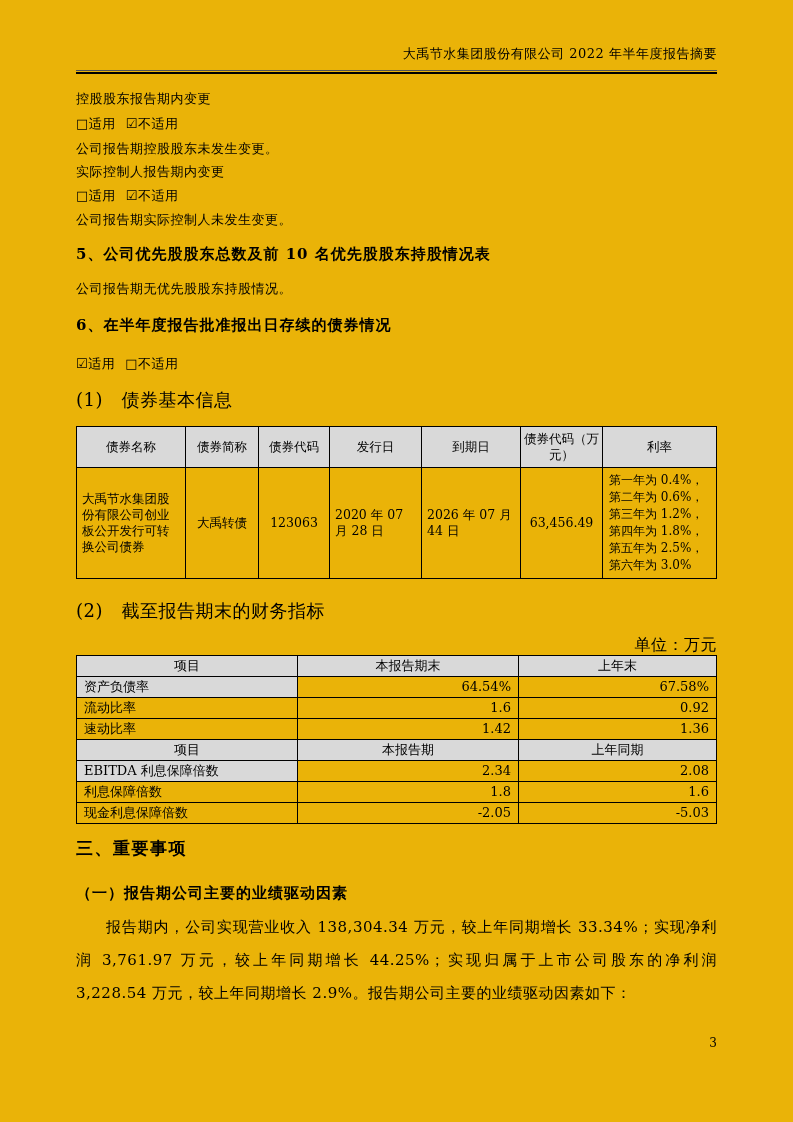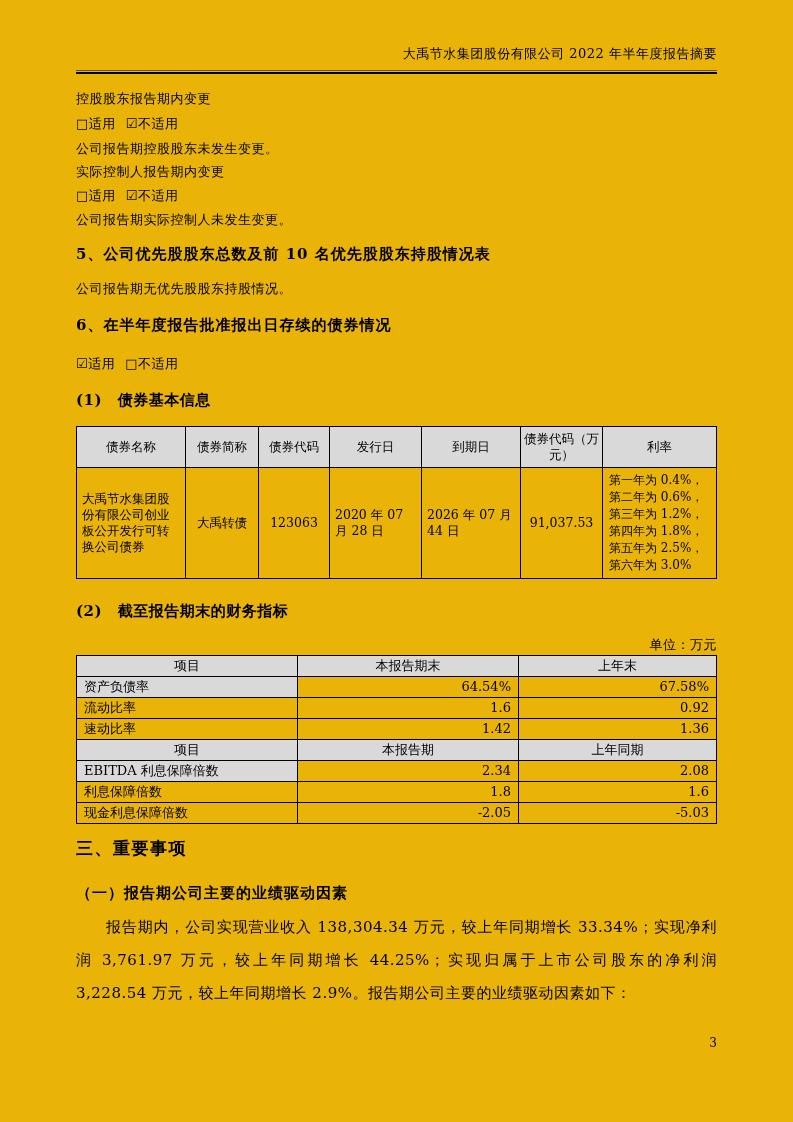--- a/index.html
+++ b/index.html
@@ -14,21 +14,21 @@
   }
   .doc-header-title{
     text-align:right;font-size:13px;line-height:15px;letter-spacing:.5px;
   }
   .header-rule{margin-top:9px;}
   .header-rule .thin{height:1px;background:#555;}
   .header-rule .thick{height:2px;background:#000;margin-top:1px;}
 
   .h2{font-size:15px;font-weight:bold;line-height:20px;letter-spacing:1px;}
   .h1{font-size:17px;font-weight:bold;line-height:22px;letter-spacing:1.5px;}
-  .h3{font-size:15px;font-weight:bold;line-height:18px;letter-spacing:.5px;}
+  .h3{font-size:18px;font-weight:normal;line-height:18px;letter-spacing:.5px;}
   .line{font-size:13px;line-height:17px;letter-spacing:.5px;}
 
   .mt-h4{margin-top:22px;}
   .mt-l1{margin-top:16px;}
   .mt-s{margin-top:8px;}
   .mt-xs{margin-top:6px;}
   .mt-7{margin-top:7px;}
   .mt-h5{margin-top:16px;}
   .mt-16{margin-top:16px;}
   .mt-18{margin-top:18px;}
@@ -52,21 +52,21 @@
     background:#d9d9d9;text-align:center;vertical-align:middle;
     padding:4px 3px;line-height:16px;
   }
   .bond-table td{vertical-align:middle;padding:4px 5px;line-height:16px;}
   .c-name{width:102px;} .c-short{width:66px;} .c-code{width:64px;}
   .c-issue{width:85px;} .c-mat{width:92px;} .c-bal{width:75px;} .c-rate{width:auto;}
   .bond-table .td-center{text-align:center;}
   .bond-table .td-left{text-align:left;}
   .bond-table .rate-cell{font-size:12px;line-height:17px;padding:4px 6px;}
 
-  .unit-line{font-size:13px;line-height:16px;text-align:right;letter-spacing:.5px;}
+  .unit-line{font-size:16px;line-height:16px;text-align:right;letter-spacing:.5px;}
 
   
   .fin-table{font-size:13px;}
   .fin-table td{padding:2px 7px;line-height:16px;vertical-align:middle;}
   .fin-c1{width:206px;} .fin-c2{width:206px;} .fin-c3{width:auto;}
   .fin-table tr.hdr td{background:#d9d9d9;text-align:center;}
   .fin-table tr.data td:first-child{text-align:left;}
   .fin-table tr.data td{text-align:right;}
   .fin-table tr.shade-first td:first-child{background:#d9d9d9;}
 
@@ -131,21 +131,21 @@
       <th class="c-mat">到期日</th>
       <th class="c-bal">债券代码（万元）</th>
       <th class="c-rate">利率</th>
     </tr>
     <tr>
       <td class="td-left">大禹节水集团股份有限公司创业板公开发行可转换公司债券</td>
       <td class="td-center">大禹转债</td>
       <td class="td-center">123063</td>
       <td class="td-left">2020 年 07 月 28 日</td>
       <td class="td-left">2026 年 07 月 44 日</td>
-      <td class="td-center">91,037.53</td>
+      <td class="td-center">63,456.49</td>
       <td class="td-left rate-cell">第一年为 0.4%，第二年为 0.6%，第三年为 1.2%，第四年为 1.8%，第五年为 2.5%，第六年为 3.0%</td>
     </tr>
   </tbody>
     </table>
 
   <div class="h3 mt-23">(2)　截至报告期末的财务指标</div>
 
   <div class="unit-line mt-17">单位：万元</div>
 
   <table class="fin-table mt-2">

